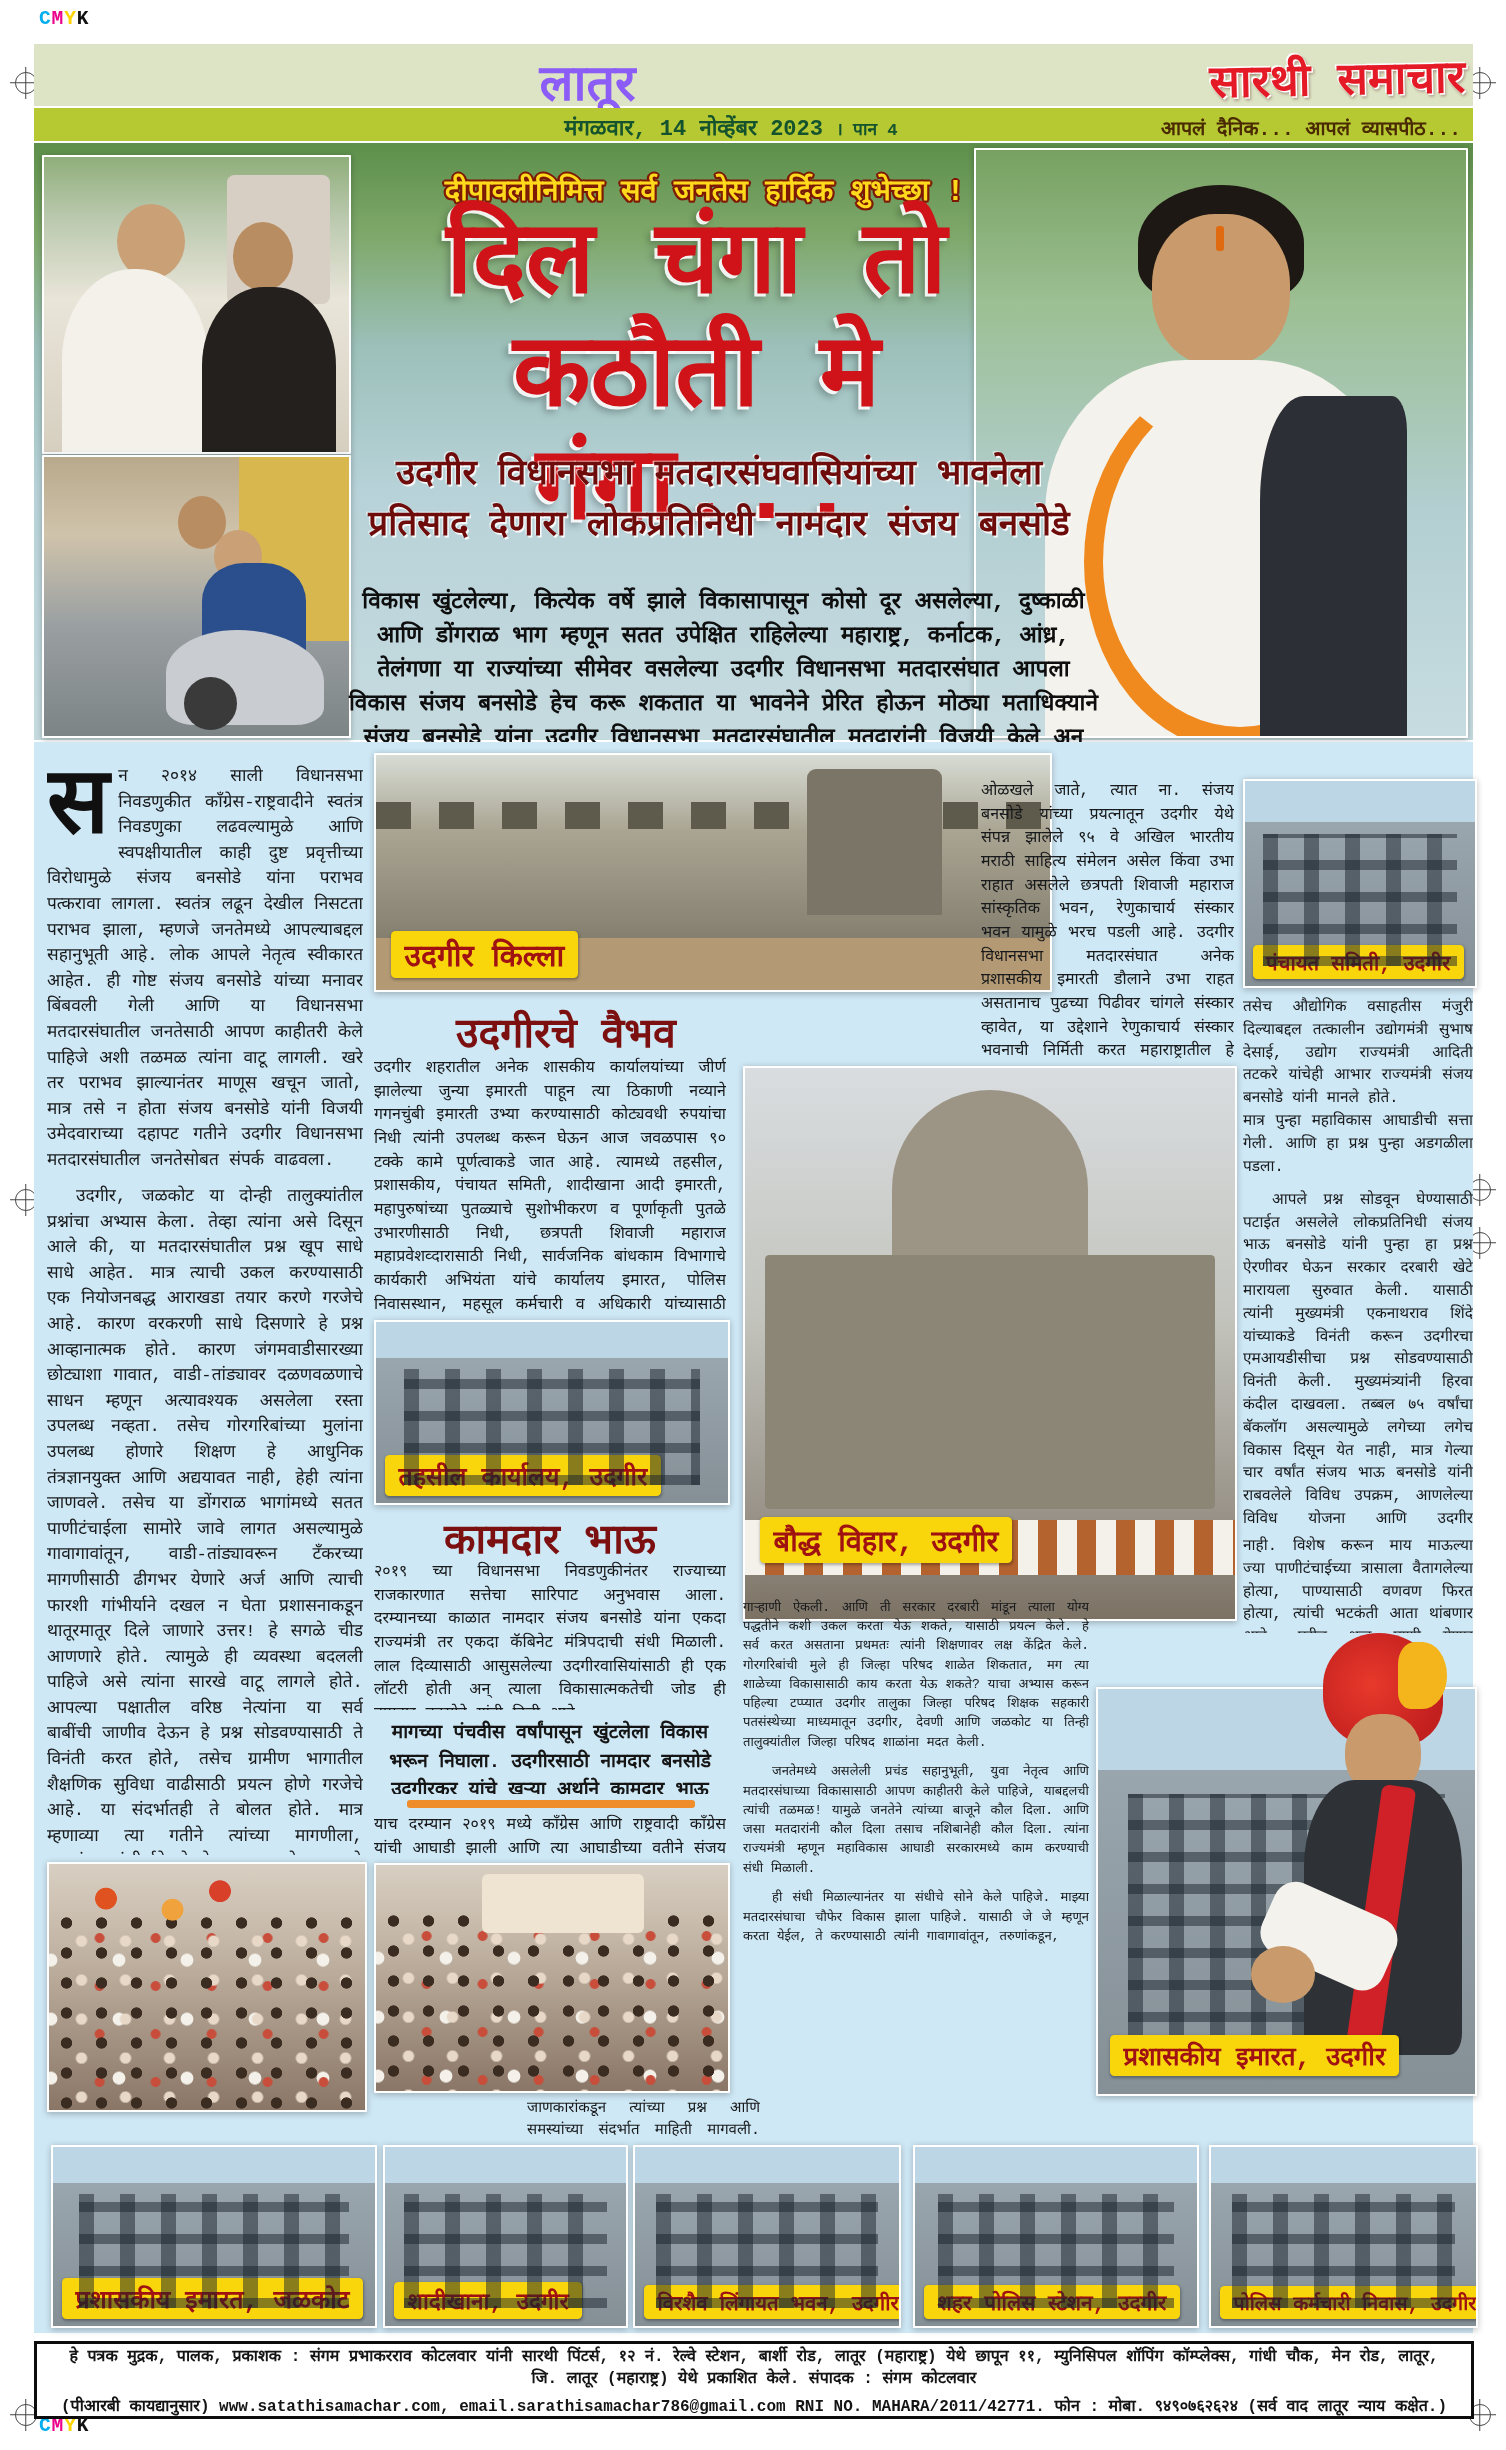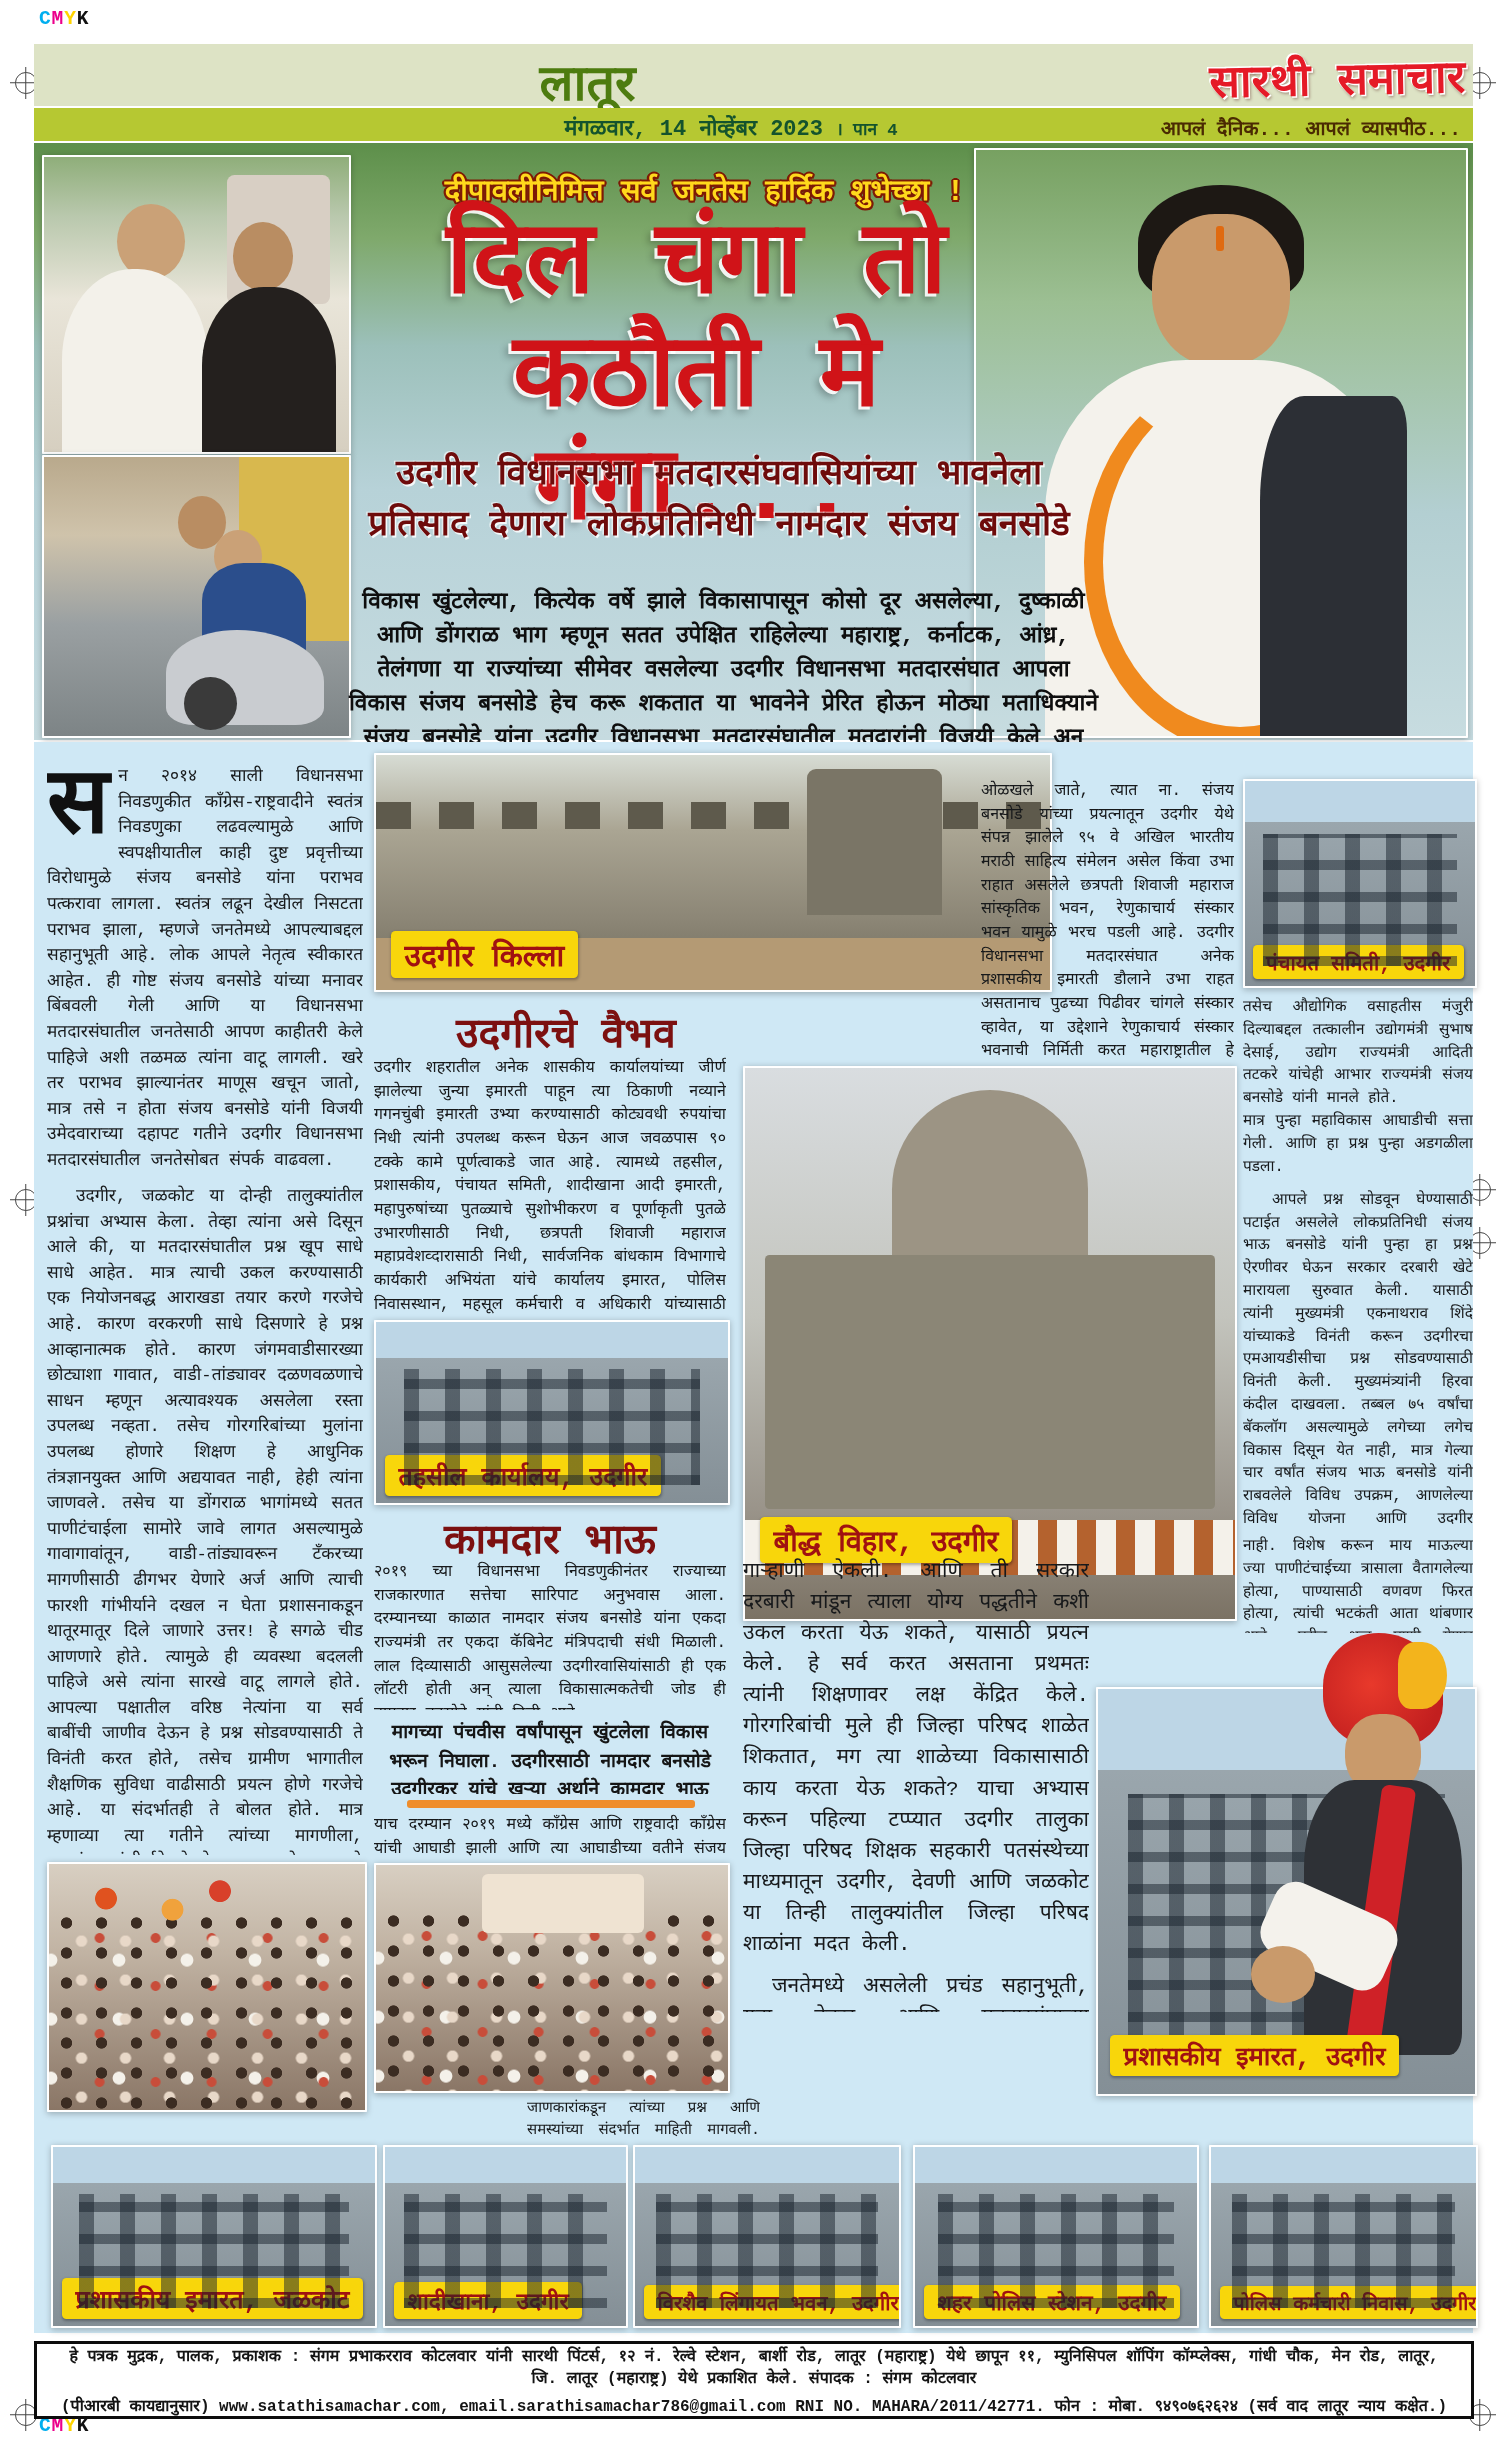--- a/index.html
+++ b/index.html
@@ -7,21 +7,21 @@
         font-family:Liberation Mono, monospace;overflow:hidden;}
   .abs{position:absolute;}
   
   .cmyk{font-weight:bold;font-size:19.6px;letter-spacing:0.8px;}
   .cmyk .c{color:#00aeef}.cmyk .m{color:#ec008c}.cmyk .y{color:#ffd400}.cmyk .k{color:#111}
   .regmark{width:19.6px;height:19.6px;border:1.5px solid #444;border-radius:50%;}
   .regmark::before{content:"";position:absolute;left:50%;top:-6px;width:1.5px;height:32px;background:#444;transform:translateX(-50%);}
   .regmark::after{content:"";position:absolute;top:50%;left:-6px;height:1.5px;width:32px;background:#444;transform:translateY(-50%);}
   
   .band1{left:34px;top:44px;width:1439px;height:62px;background:#dde3c5;}
-  .city{left:256px;top:47px;width:663px;text-align:center;font-size:50px;font-weight:800;color:#4d7c0f;}
+  .city{left:256px;top:47px;width:663px;text-align:center;font-size:50px;font-weight:800;color:#8b5cf6;}
   .masthead{left:1077px;top:48px;width:388px;text-align:right;font-size:45px;font-weight:800;
             color:#e51a27;transform:rotate(-1.2deg);
             text-shadow:-1.5px -1.5px 0 #fff,1.5px 1.5px 0 #fff,2.3px 3px 3px rgba(70,0,0,.35);}
   .band2{left:34px;top:108px;width:1439px;height:33px;background:#b6c832;}
   .dateline{left:422px;top:111px;width:618px;text-align:center;font-size:22px;font-weight:800;color:#14532d;}
   .pagelabel{font-size:17.3px;font-weight:700;}
   .tagline{left:1039px;top:114px;width:422px;text-align:right;font-size:19.6px;font-weight:800;color:#4a2a02;}
   
   .hero{left:34px;top:143px;width:1439px;height:597px;
         background:linear-gradient(180deg,#5d8f4a 0%,#7fa96c 16%,#9cc0ba 34%,#b7d2d8 58%,#c6dbe0 100%);}
@@ -187,21 +187,21 @@
   <div class="abs txt" style="left:527px;top:2098px;width:233px;height:44px;font-size:15px;">
     <p class="first">जाणकारांकडून त्यांच्या प्रश्न आणि समस्यांच्या संदर्भात माहिती मागवली. जनता दरबारातून लोकांची</p>
   </div>
 
   <div class="abs photo dome-photo" style="left:743px;top:1066px;width:490px;height:551px;text-align:right;">
     <div class="shape" style="left:30%;top:4%;width:40%;height:36%;background:#9c9484;border-radius:50% 50% 8% 8%;"></div>
     <div class="shape" style="left:4%;top:34%;width:92%;height:46%;background:#8b8676;border-radius:4.5px;"></div>
     <div class="shape" style="left:0;bottom:8%;width:100%;height:10%;background:repeating-linear-gradient(90deg,#f4f1ea 0 19.6px,#b4622e 19.6px 39px);"></div>
     <div class="caption" style="left:15px;bottom:56px;font-size:29px;">बौद्ध विहार, उदगीर</div>
   </div>
-  <div class="abs txt" style="left:743px;top:1556px;width:346px;height:456px;font-size:21px;">
+  <div class="abs txt" style="left:743px;top:1598px;width:346px;height:456px;font-size:13px;">
     <p class="first">गाऱ्हाणी ऐकली. आणि ती सरकार दरबारी मांडून त्याला योग्य पद्धतीने कशी उकल करता येऊ शकते, यासाठी प्रयत्न केले. हे सर्व करत असताना प्रथमतः त्यांनी शिक्षणावर लक्ष केंद्रित केले. गोरगरिबांची मुले ही जिल्हा परिषद शाळेत शिकतात, मग त्या शाळेच्या विकासासाठी काय करता येऊ शकते? याचा अभ्यास करून पहिल्या टप्प्यात उदगीर तालुका जिल्हा परिषद शिक्षक सहकारी पतसंस्थेच्या माध्यमातून उदगीर, देवणी आणि जळकोट या तिन्ही तालुक्यांतील जिल्हा परिषद शाळांना मदत केली.</p>
     <p>जनतेमध्ये असलेली प्रचंड सहानुभूती, युवा नेतृत्व आणि मतदारसंघाच्या विकासासाठी आपण काहीतरी केले पाहिजे, याबद्दलची त्यांची तळमळ! यामुळे जनतेने त्यांच्या बाजूने कौल दिला. आणि जसा मतदारांनी कौल दिला तसाच नशिबानेही कौल दिला. त्यांना राज्यमंत्री म्हणून महाविकास आघाडी सरकारमध्ये काम करण्याची संधी मिळाली.</p>
     <p>ही संधी मिळाल्यानंतर या संधीचे सोने केले पाहिजे. माझ्या मतदारसंघाचा चौफेर विकास झाला पाहिजे. यासाठी जे जे म्हणून करता येईल, ते करण्यासाठी त्यांनी गावागावांतून, तरुणांकडून,</p>
   </div>
 
   <div class="abs txt" style="left:1243px;top:1535px;width:230px;height:98px;font-size:15.4px;">
     <p class="first">नाही. विशेष करून माय माऊल्या ज्या पाणीटंचाईच्या त्रासाला वैतागलेल्या होत्या, पाण्यासाठी वणवण फिरत होत्या, त्यांची भटकंती आता थांबणार आहे. घरीच शुद्ध पाणी येणार असल्यामुळे लोकांच्या मनामध्ये शुद्ध अंतःकरणाने आपल्या लोकप्रतिनिधी बद्दल सदभावना व्यक्त केल्या जात आहेत.</p>
   </div>
   <div class="abs photo bldg" style="left:1096px;top:1687px;width:377px;height:405px;">
     <div class="caption" style="left:12px;bottom:18px;font-size:25.6px;z-index:4;">प्रशासकीय इमारत, उदगीर</div>

